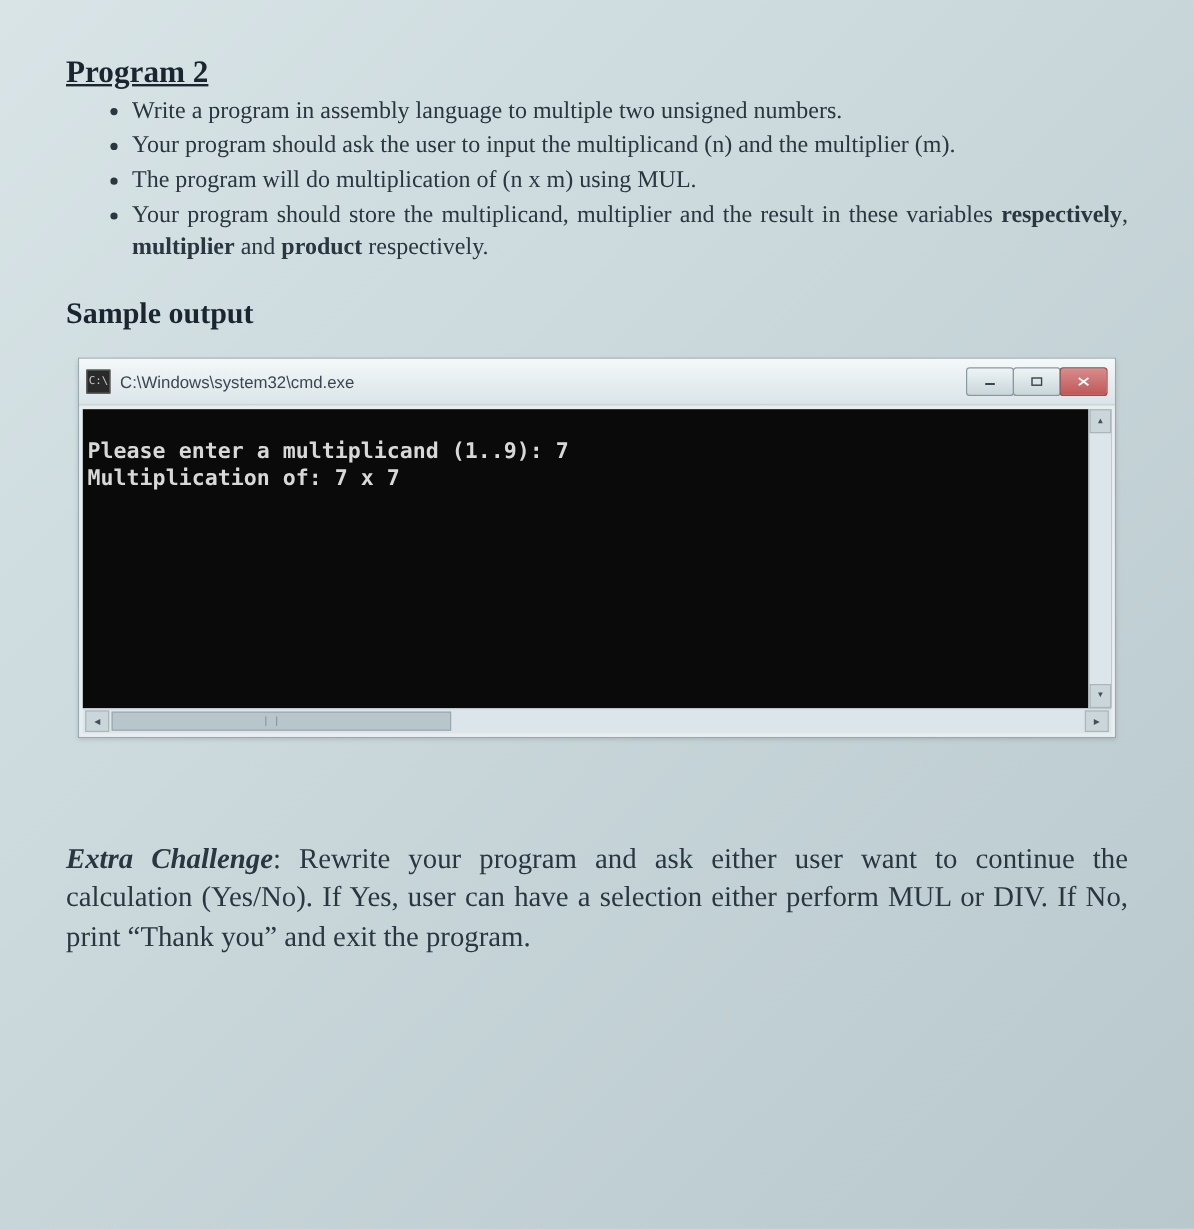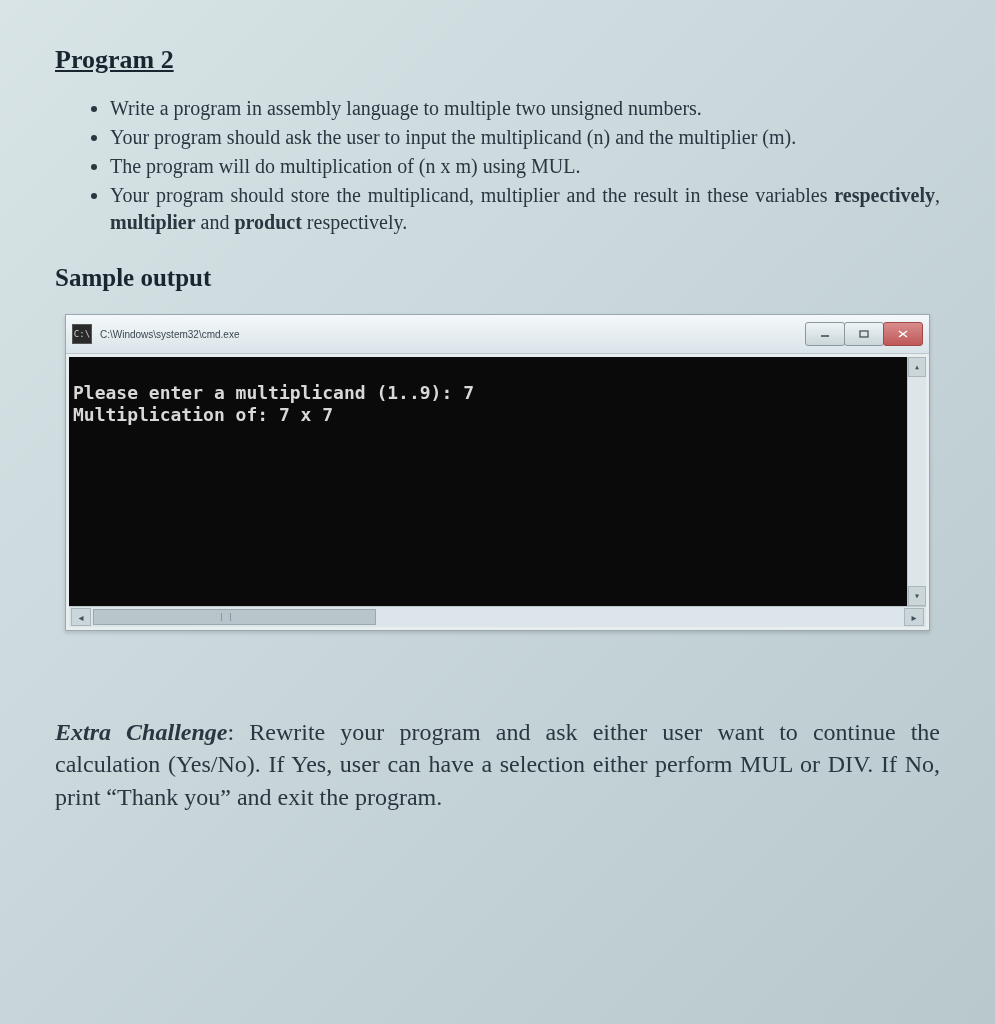--- a/index.html
+++ b/index.html
@@ -15,21 +15,21 @@
       background: linear-gradient(135deg, #d8e4e6 0%, #c8d6da 50%, #b8c8cc 100%);
       padding: 45px 55px;
       min-height: 1024px;
       box-sizing: border-box;
       color: #2a3640;
     }
     .title {
       font-weight: bold;
       text-decoration: underline;
       font-size: 26px;
-      margin-bottom: 20px;
+      margin-bottom: 4px;
       color: #1a2530;
     }
     ul.bullets {
       margin: 0 0 28px 0;
       padding-left: 55px;
     }
     ul.bullets li {
       font-size: 20px;
       line-height: 1.35;
       margin-bottom: 2px;
@@ -70,21 +70,21 @@
       border: 1px solid #555;
       font-size: 9px;
       color: #ccc;
       display: flex;
       align-items: center;
       justify-content: center;
       font-family: monospace;
     }
     .titlebar-text {
       font-family: "Segoe UI", Tahoma, sans-serif;
-      font-size: 10px;
+      font-size: 14px;
       color: #3a4650;
     }
     .win-buttons {
       display: flex;
       gap: 0;
     }
     .win-btn {
       width: 38px;
       height: 22px;
       border: 1px solid #8a98a0;

